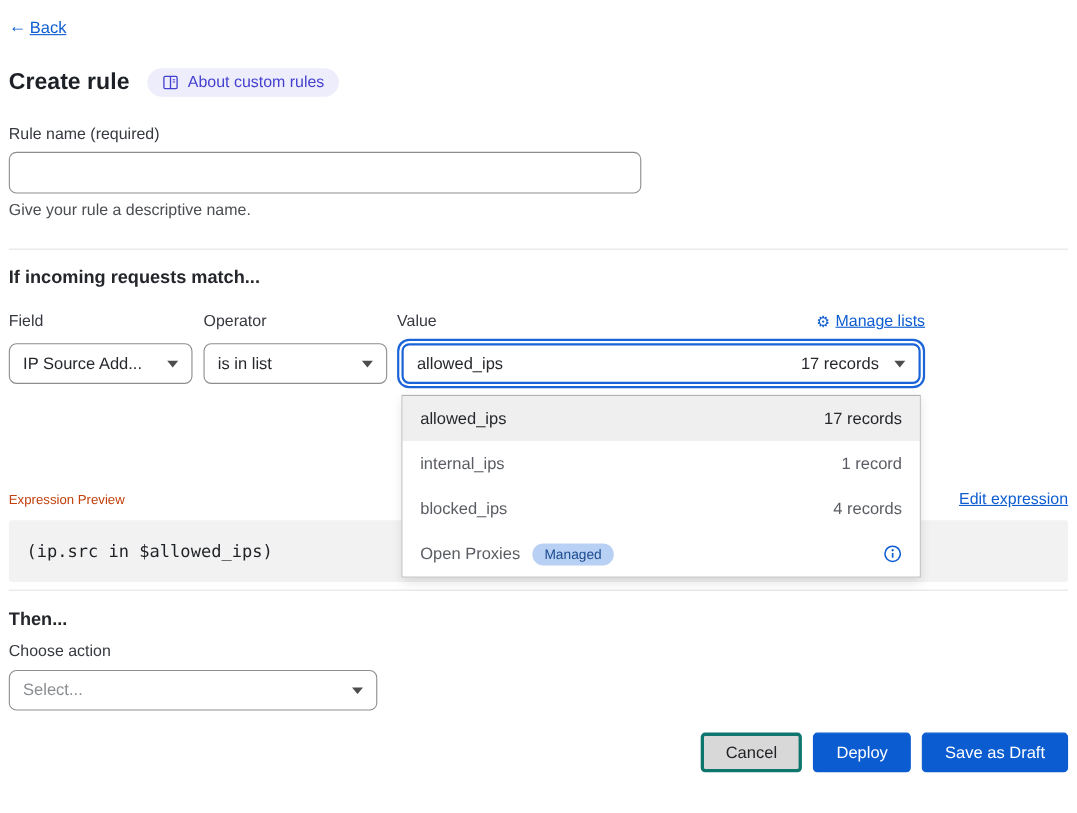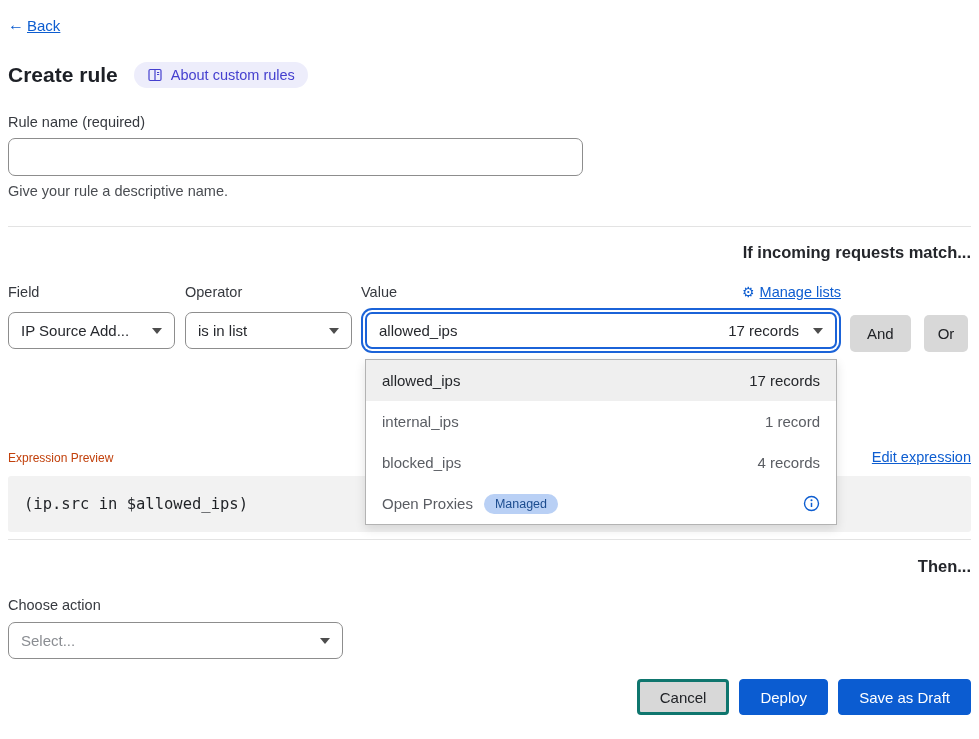--- a/index.html
+++ b/index.html
@@ -27,21 +27,21 @@
   
   .field-label { display: block; margin-top: 26px; font-size: 14.5px; color: #36393f; }
   .rule-name-input { margin-top: 8px; width: 575px; height: 38px;
     border: 1px solid #8d8d8d; border-radius: 7px; font-size: 15px; padding: 0 12px;
     font-family: "Liberation Sans", sans-serif; color: #26282d; outline: none; display: block; }
   .helper-text { margin-top: 7px; font-size: 14.5px; color: #4a4d52; }
 
   .divider { border-top: 1px solid #e3e3e3; margin-top: 27px; height: 0; }
   .divider-2 { border-top: 1px solid #e3e3e3; margin-top: 7px; height: 0; }
 
-  .section-heading { font-size: 16.5px; font-weight: 700; color: #24262b; margin: 16px 0 0 0; text-align: right; }
+  .section-heading { font-size: 16.5px; font-weight: 700; color: #24262b; margin: 16px 0 0 0; }
 
   
   .match-grid { display: flex; margin-top: 22px; align-items: flex-start; }
   .col-label { font-size: 14.5px; color: #36393f; margin-bottom: 12px; }
   .col-field  { width: 167px; margin-right: 10px; }
   .col-op     { width: 167px; margin-right: 9px; }
   .col-value  { width: 480px; margin-right: 9px; }
   .value-label-row { display: flex; justify-content: space-between; align-items: center; margin-bottom: 12px; }
   .manage-link { display: inline-flex; align-items: center; gap: 5px; color: #0d5dd0;
     font-size: 14.5px; cursor: pointer; }
@@ -188,39 +188,35 @@
                 <circle cx="8.5" cy="8.5" r="7" fill="none" stroke="#0d5dd0" stroke-width="1.4"></circle>
                 <line x1="8.5" y1="7.8" x2="8.5" y2="12" stroke="#0d5dd0" stroke-width="1.5"></line>
                 <circle cx="8.5" cy="5.2" r="1.05" fill="#0d5dd0"></circle>
               </svg>
             </span>
           </div>
         </div>
       </div>
     </div>
 
-    <div class="col-andor">
-      <button class="btn-gray">And</button>
-      <button class="btn-gray btn-or">Or</button>
-    </div>
   </div>
 
   <div class="expr-head">
     <span class="expr-label">Expression Preview</span>
     <span class="edit-link">Edit expression</span>
   </div>
   <div class="expr-box">
     <span>(ip.src in $allowed_ips)</span>
   </div>
 
   <div class="divider-2"></div>
 
   <h2 class="section-heading" style="margin-top:17px">Then...</h2>
 
-  <label class="field-label" style="margin-top:21px">Choose action</label>
+  <label class="field-label" style="margin-top:11px">Choose action</label>
   <div class="select action-select">
     <span class="placeholder">Select...</span>
     <span class="caret"></span>
   </div>
 
   <div class="footer">
     <button class="btn btn-cancel">Cancel</button>
     <button class="btn btn-primary">Deploy</button>
     <button class="btn btn-primary">Save as Draft</button>
   </div>

